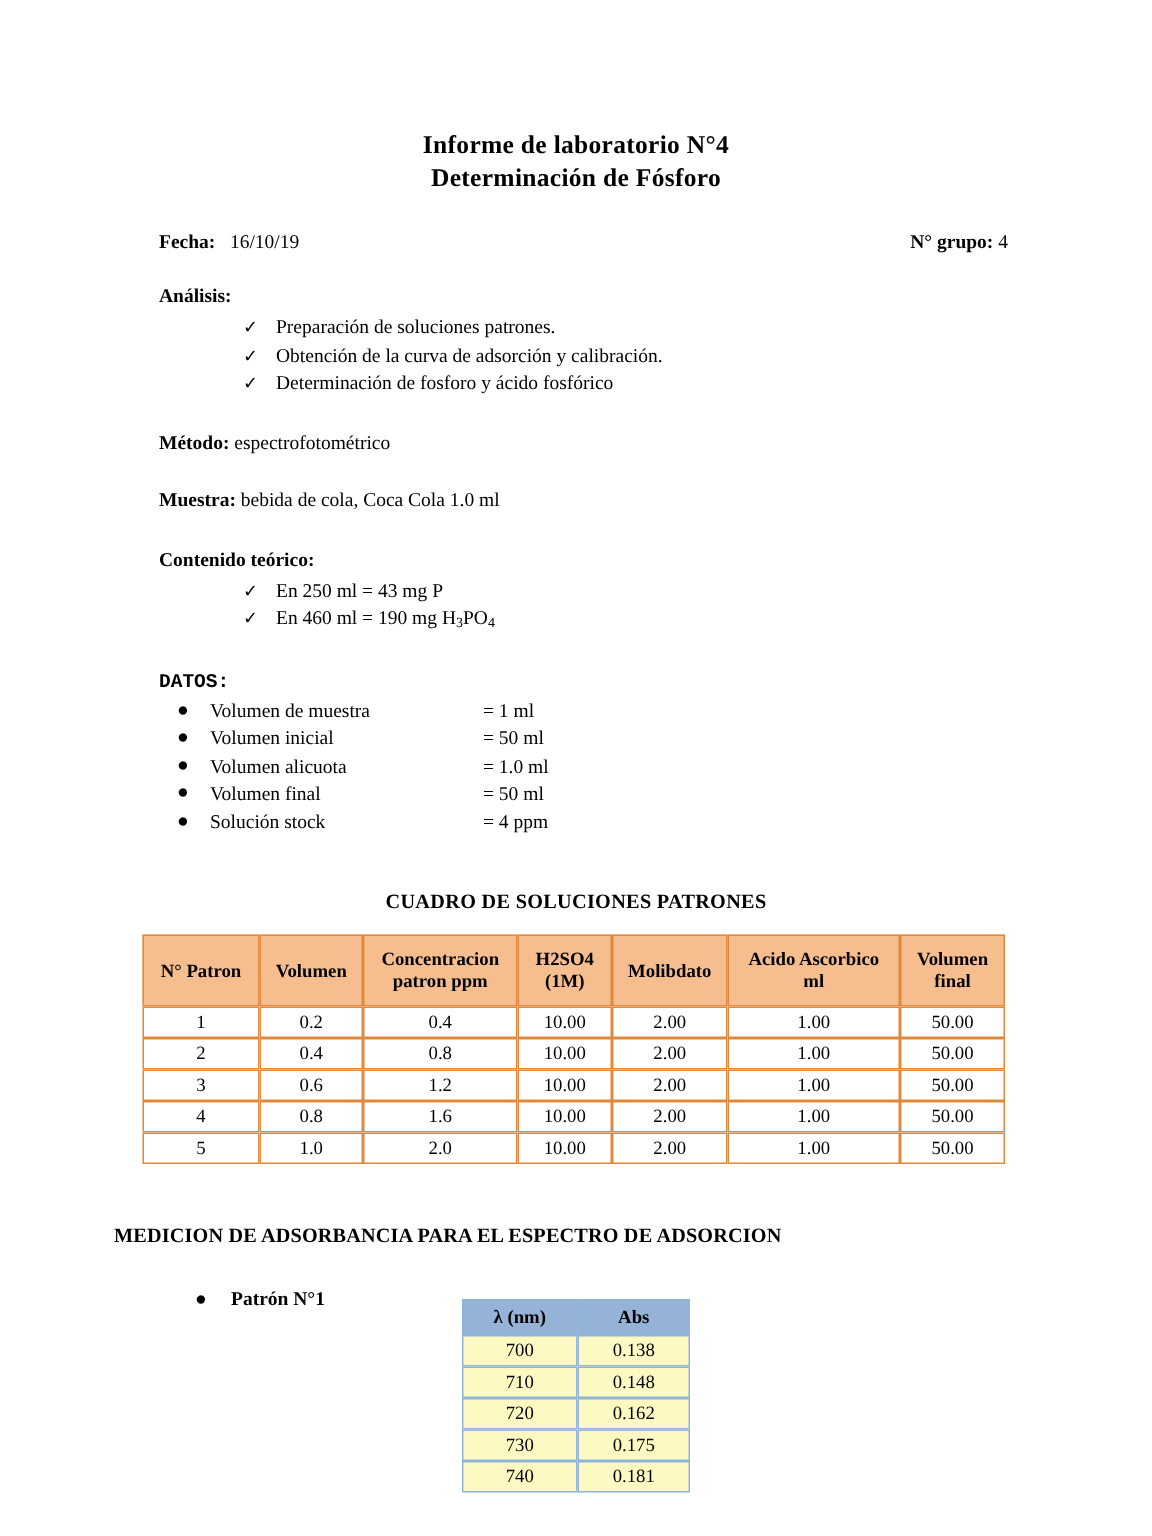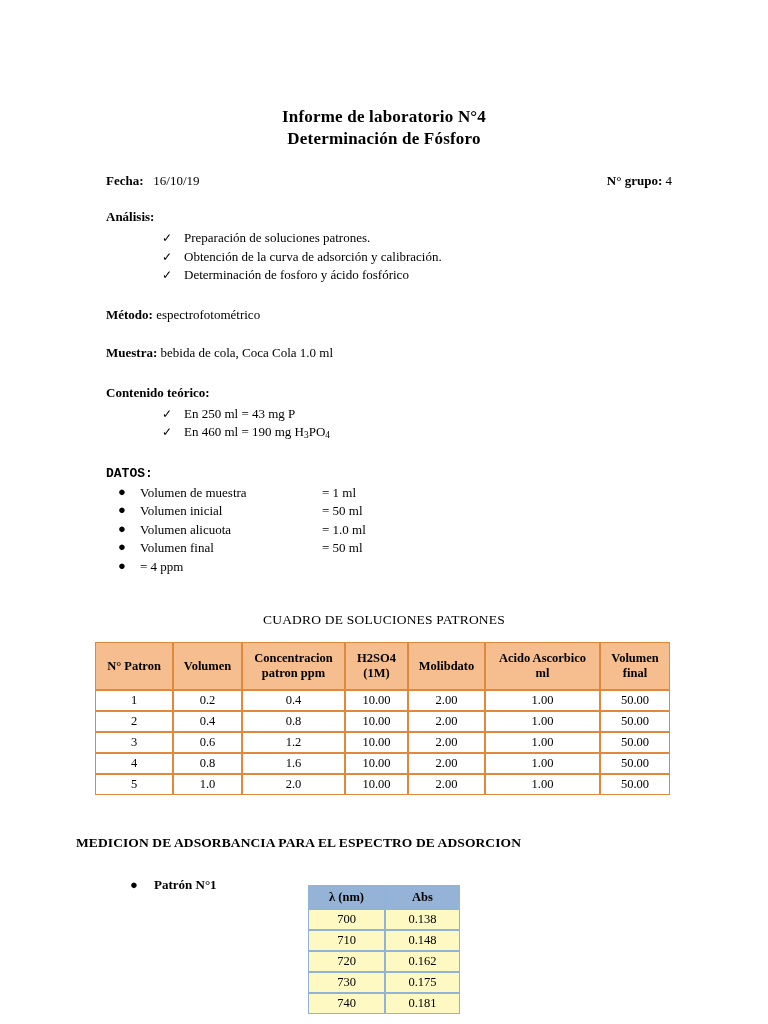--- a/index.html
+++ b/index.html
@@ -15,21 +15,20 @@
     color: #000000;
     position: relative;
     overflow: hidden;
   }
   .page {
     position: relative;
     width: 768px;
     height: 900px;
     padding: 0;
     box-sizing: border-box;
-    margin-top: 20px;
   }
 
   
   .title-block {
     text-align: center;
     margin: 0;
     padding-top: 86px;
   }
   .doc-title {
     font-size: 17px;
@@ -105,21 +104,21 @@
     width: 182px;
     flex: 0 0 182px;
   }
   ul.dot-list li .dl-val { display: inline-block; }
 
   .plain-line { margin-top: 21px; font-size: 13px; }
 
   
   .tbl-heading {
     text-align: center;
-    font-weight: normal;
+    font-weight: bold;
     font-size: 13.5px;
     margin-top: 36px;
     letter-spacing: 0.2px;
   }
 
   
   .t1-wrap {
     margin: 14px 0 0 0;
     padding-left: 95px;
   }
@@ -257,20 +256,21 @@
           <span class="dl-name">Volumen alicuota</span>
           <span class="dl-val">= 1.0 ml</span>
         </li>
       <li>
           <span class="dot">●</span>
           <span class="dl-name">Volumen final</span>
           <span class="dl-val">= 50 ml</span>
         </li>
       <li>
           <span class="dot">●</span>
+          <span class="dl-name">Solución stock</span>
           <span class="dl-val">= 4 ppm</span>
         </li>
     </ul>
 
   </div>
 
   <div class="tbl-heading">CUADRO DE SOLUCIONES PATRONES</div>
 
   <div class="t1-wrap">
     <table class="t1">

